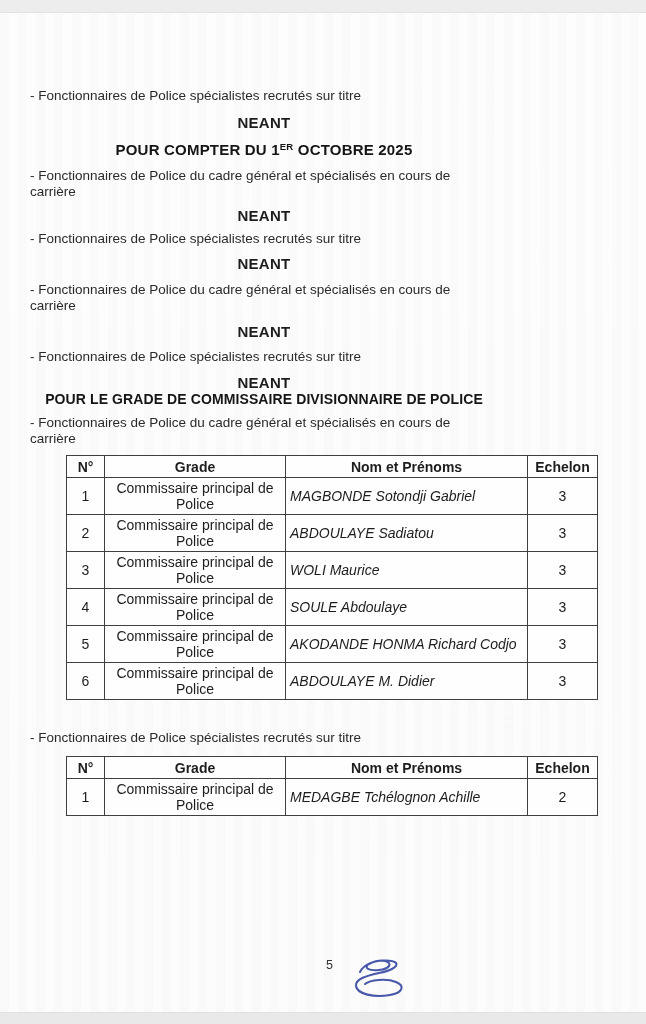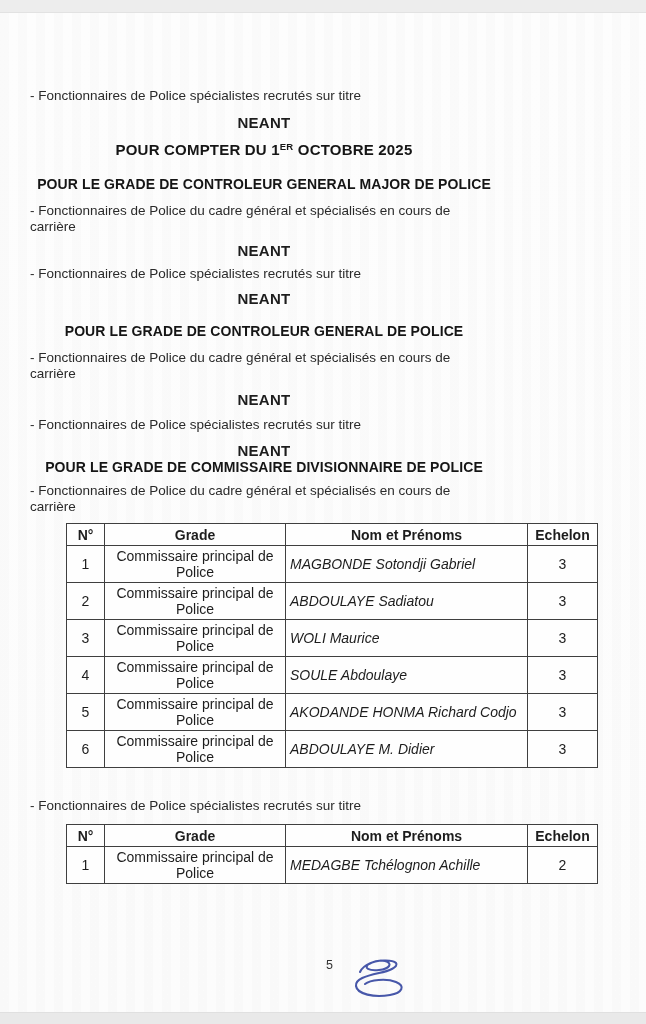--- a/index.html
+++ b/index.html
@@ -131,31 +131,29 @@
   <div class="band-bottom"></div>
 
   <div class="content">
 
     <div class="bullet-line">- Fonctionnaires de Police spécialistes recrutés sur titre</div>
 
     <div class="neant mt-11">NEANT</div>
 
     <div class="heading heading-date mt-15"><span>POUR COMPTER DU 1</span><sup>ER</sup><span> OCTOBRE 2025</span></div>
 
-    <div class="heading heading-grade mt-18">POUR LE GRADE DE CONTROLEUR GENERAL MAJOR DE POLICE</div>
 
     <div class="bullet-line mt-10">- Fonctionnaires de Police du cadre général et spécialisés en cours de carrière</div>
 
     <div class="neant mt-8">NEANT</div>
 
     <div class="bullet-line mt-7">- Fonctionnaires de Police spécialistes recrutés sur titre</div>
 
     <div class="neant mt-9">NEANT</div>
 
-    <div class="heading heading-grade mt-16">POUR LE GRADE DE CONTROLEUR GENERAL DE POLICE</div>
 
     <div class="bullet-line mt-10">- Fonctionnaires de Police du cadre général et spécialisés en cours de carrière</div>
 
     <div class="neant mt-10">NEANT</div>
 
     <div class="bullet-line mt-9">- Fonctionnaires de Police spécialistes recrutés sur titre</div>
 
     <div class="neant mt-10">NEANT</div>
 
     <div class="heading heading-grade mt-12">POUR LE GRADE DE COMMISSAIRE DIVISIONNAIRE DE POLICE</div>

